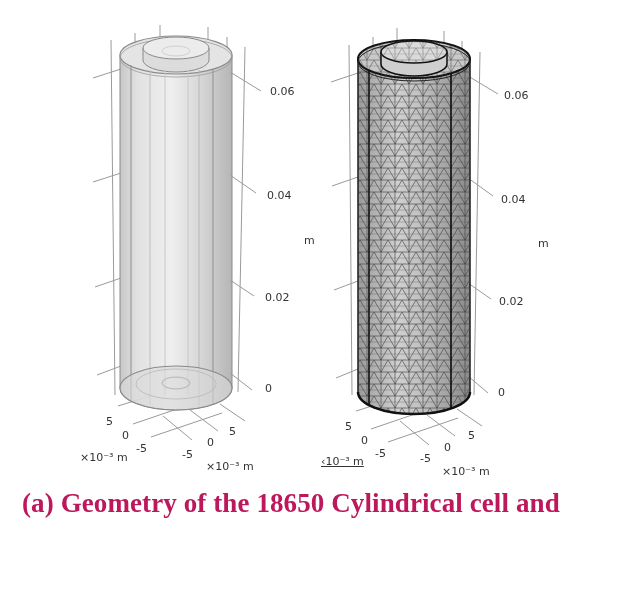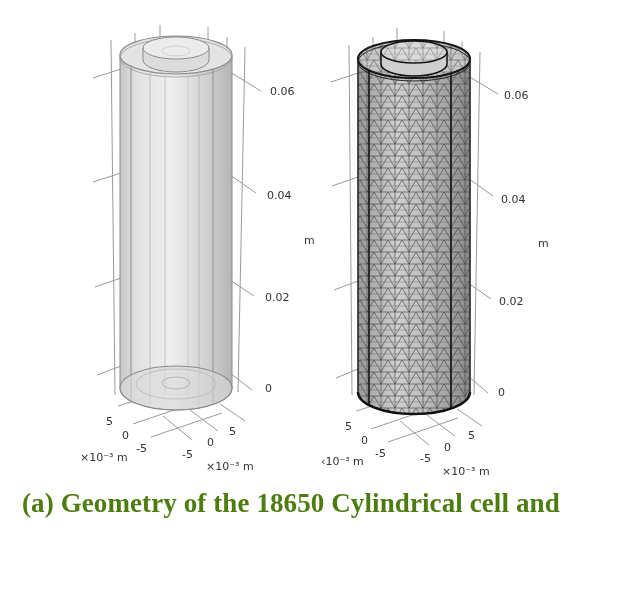--- a/index.html
+++ b/index.html
@@ -1,20 +1,20 @@
 <!DOCTYPE html>
 <html><head>
 <meta charset="utf-8">
 <style>
   html, body { margin:0; padding:0; background:#ffffff; }
   body { width:637px; height:612px; position:relative; overflow:hidden; font-family:"DejaVu Sans", sans-serif; }
   .panel { position:absolute; top:0; width:318px; height:480px; }
   .panel svg { position:absolute; left:0; top:0; }
   .lbl { position:absolute; font-family:"DejaVu Sans", sans-serif; font-size:11px; color:#333; white-space:nowrap;text-align:right; }
-  .caption { position:absolute; left:22px; top:487px; width:600px; font-family:"Liberation Serif", serif; font-weight:bold; font-size:27px; line-height:33px; color:#4d7c0f; letter-spacing:0.1px; }
+  .caption { position:absolute; left:22px; top:487px; width:600px; font-family:"Liberation Serif", serif; font-weight:bold; font-size:27px; line-height:33px; color:#be185d; letter-spacing:0.1px; }
   .caption div { white-space:nowrap; }
 </style>
 </head>
 <body>
 
 <svg width="0" height="0" style="position:absolute">
   <defs>
     <linearGradient id="bodyGrad" x1="0" x2="1" y1="0" y2="0">
       <stop offset="0" stop-color="#bdbdbd"></stop>
       <stop offset="0.15" stop-color="#dcdcdc"></stop>
@@ -139,21 +139,21 @@
     <path d="M40 392 A56 22 0 0 0 152 392" fill="none" stroke="#111" stroke-width="2.5"></path>
   </svg>
   <span class="lbl" style="left:186px;top:89px;">0.06</span>
   <span class="lbl" style="left:183px;top:193px;">0.04</span>
   <span class="lbl" style="left:220px;top:237px;">m</span>
   <span class="lbl" style="left:181px;top:295px;">0.02</span>
   <span class="lbl" style="left:180px;top:386px;">0</span>
   <span class="lbl" style="left:27px;top:420px;">5</span>
   <span class="lbl" style="left:43px;top:434px;">0</span>
   <span class="lbl" style="left:57px;top:447px;">-5</span>
-  <span class="lbl" style="left:3px;top:455px;">‹10⁻³ m</span>
+  <span class="lbl" style="left:3px;top:455px;text-decoration:underline;">‹10⁻³ m</span>
   <span class="lbl" style="left:102px;top:452px;">-5</span>
   <span class="lbl" style="left:126px;top:441px;">0</span>
   <span class="lbl" style="left:150px;top:429px;">5</span>
   <span class="lbl" style="left:124px;top:465px;">×10⁻³ m</span>
 </div>
 
 <div class="caption">
   <div>(a) Geometry of the 18650 Cylindrical cell and</div>
 </div>
 

